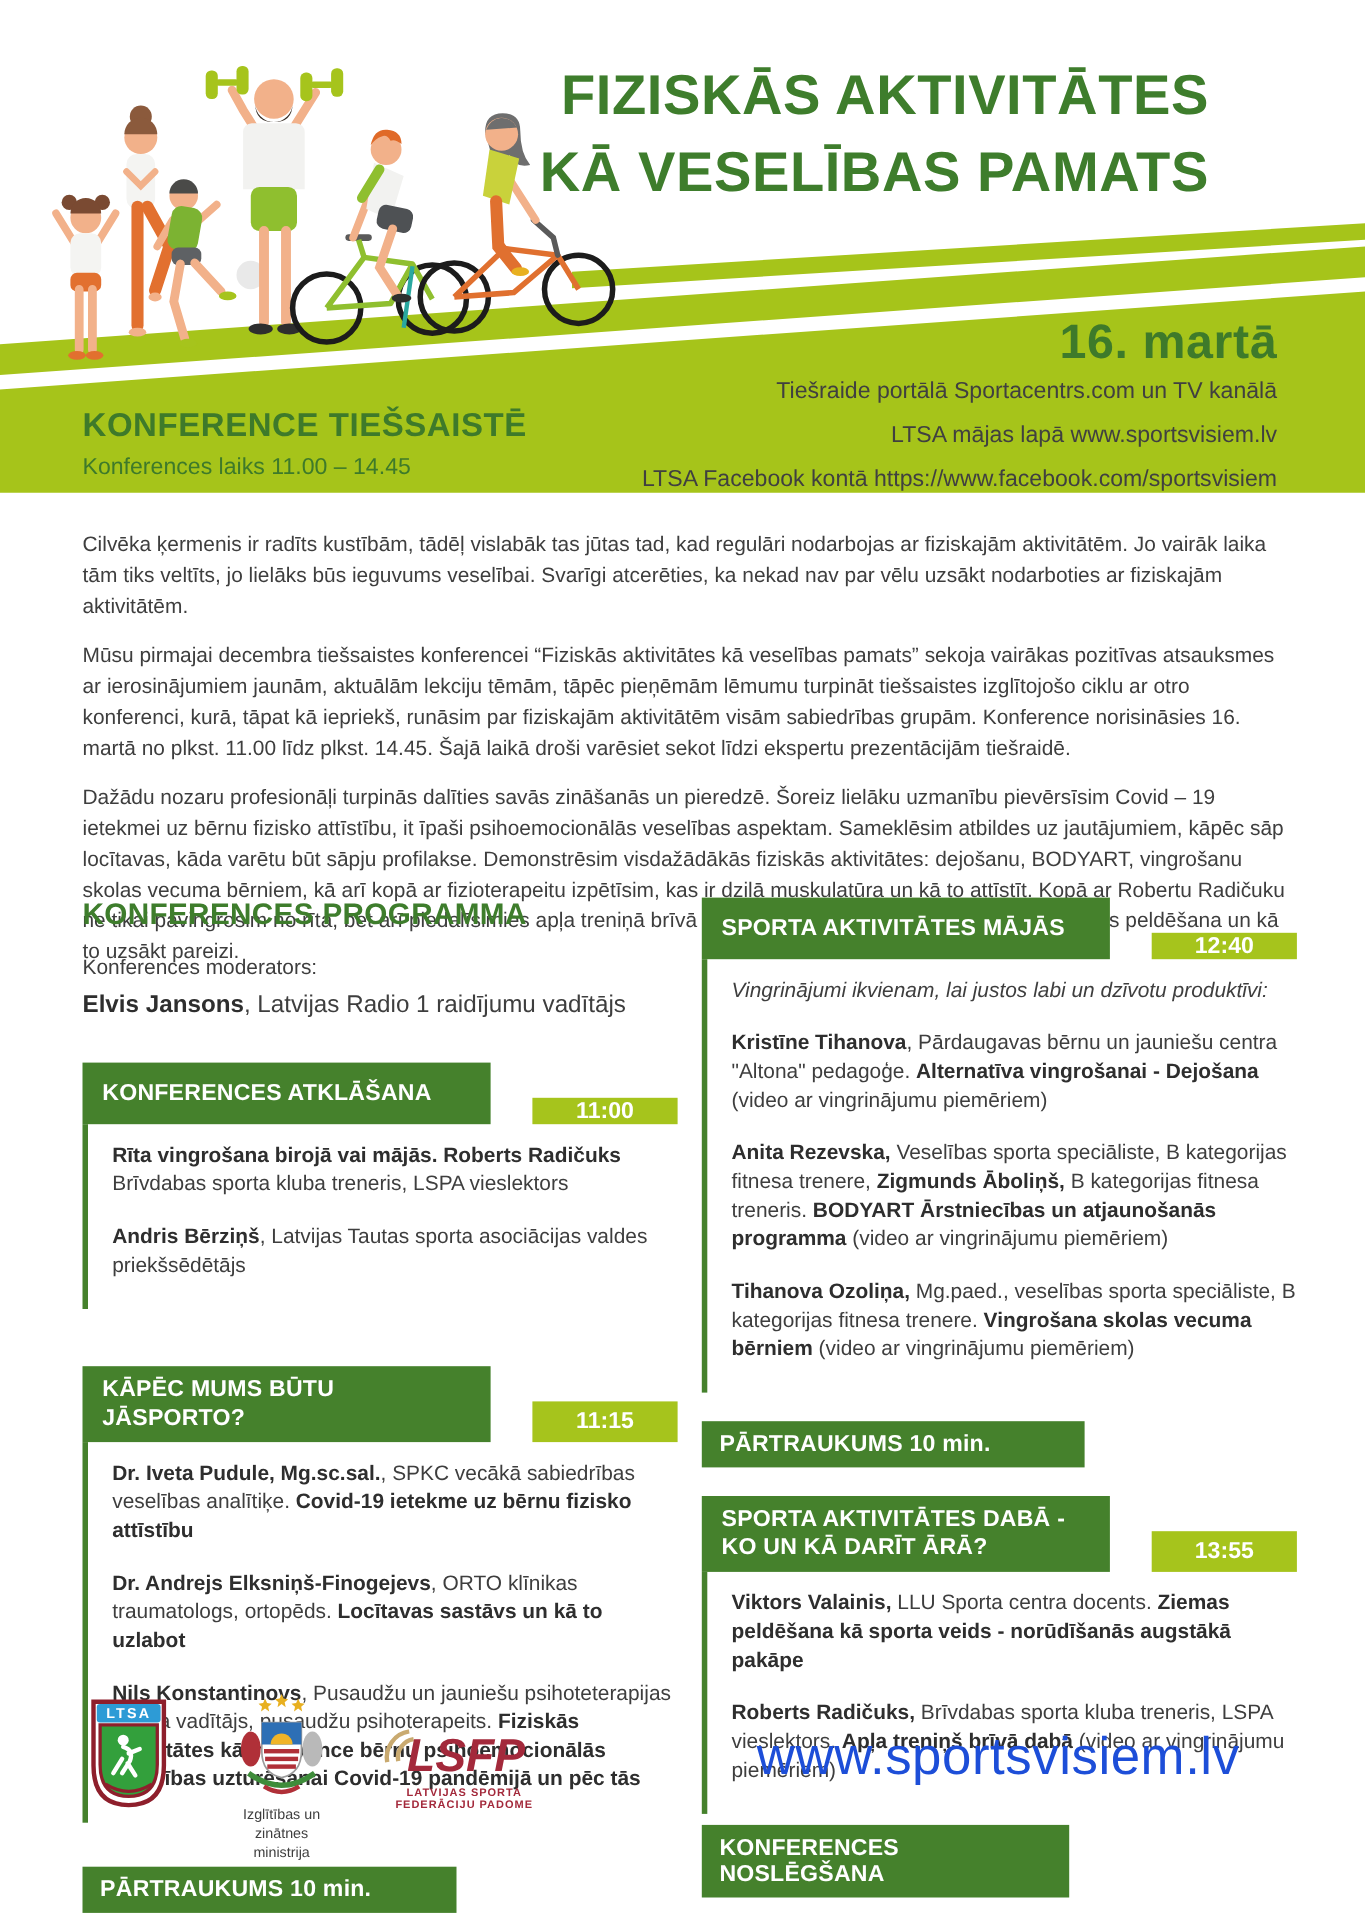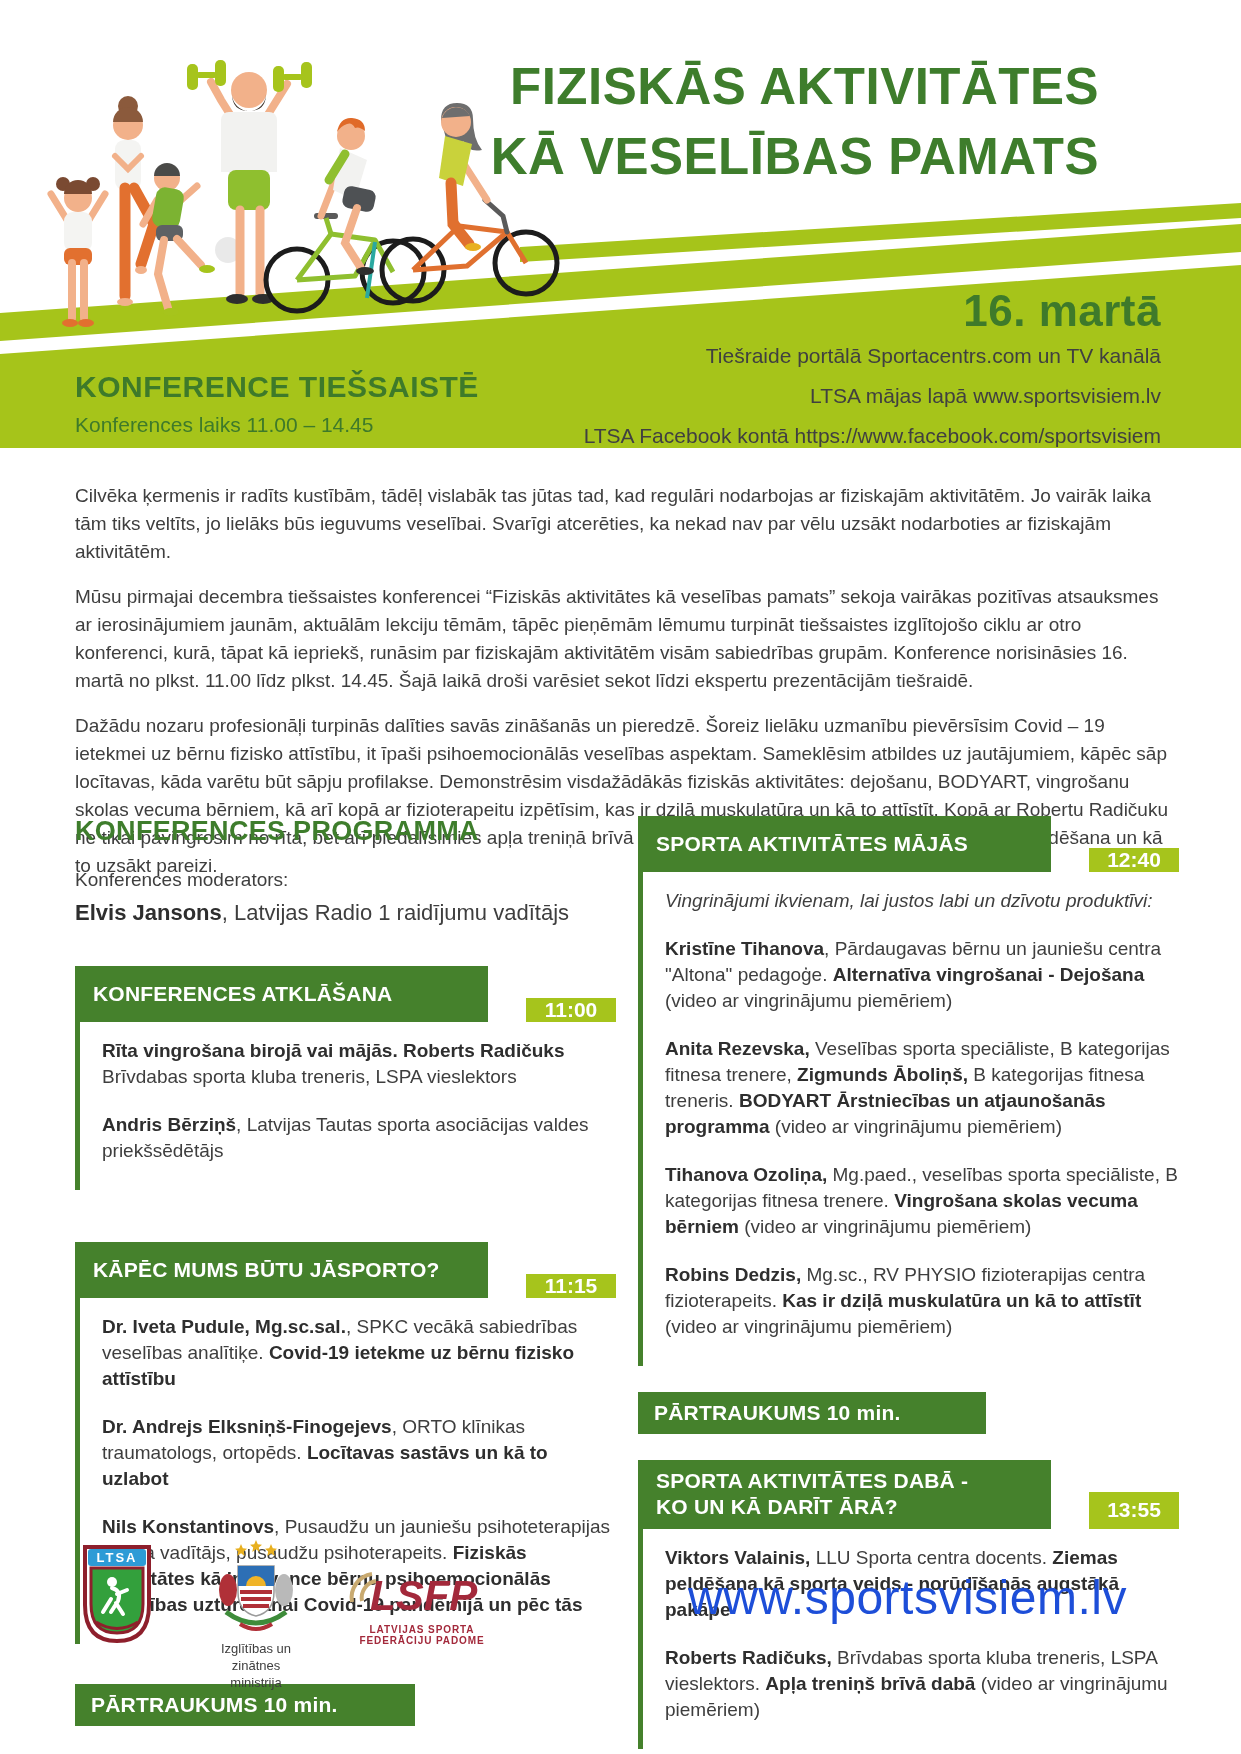--- a/index.html
+++ b/index.html
@@ -40,21 +40,21 @@
   .program-heading { margin:0 0 22px; color:#3E7D2C; font-size:27px; font-weight:800; letter-spacing:0.3px; }
   .mod-label { font-size:19px; color:#3E3E3E; margin:0 0 9px; }
   .moderator { font-size:22px; color:#3E3E3E; margin:0 0 40px; }
   .sec-head { display:flex; align-items:stretch; }
   .sec-bar {
     flex:1; background:#45812C; color:#fff; font-weight:700; font-size:21px;
     padding:8px 18px; letter-spacing:0.2px; display:flex; flex-direction:column; justify-content:center;
     line-height:1.25; box-sizing:border-box;
   }
   .sec-badge {
-    width:90px; margin-left:38px; background:#A6C41C; color:#fff;
+    width:132px; margin-left:38px; background:#A6C41C; color:#fff;
     font-weight:700; font-size:21px; display:flex; align-items:center; justify-content:center;margin-top:32px;
   }
   .sec-body {
     border-left:5px solid #45812C; padding:16px 0 4px 22px;
     font-size:19px; line-height:26px; color:#3E3E3E;
   }
   .sec-body p { margin:0 0 22px; }
   .sec-intro { font-style:italic; }
   .bold { font-weight:700; color:#2E2E2E; }
   .break-bar {
@@ -237,21 +237,20 @@
         <div class="sec-bar">
           <div>SPORTA AKTIVITĀTES MĀJĀS</div>
         </div>
         <div class="sec-badge">12:40</div>
       </div>
       <div class="sec-body mb26">
         <p class="sec-intro">Vingrinājumi ikvienam, lai justos labi un dzīvotu produktīvi:</p>
         <p><span class="bold">Kristīne Tihanova</span><span>,  Pārdaugavas bērnu un jauniešu centra "Altona" pedagoģe. </span><span class="bold">Alternatīva vingrošanai - Dejošana</span><span> (video ar vingrinājumu piemēriem)</span></p>
         <p><span class="bold">Anita Rezevska,</span><span> Veselības sporta speciāliste, B kategorijas fitnesa trenere, </span><span class="bold">Zigmunds Āboliņš,</span><span> B kategorijas fitnesa treneris. </span><span class="bold">BODYART Ārstniecības un atjaunošanās programma</span><span> (video ar vingrinājumu piemēriem)</span></p>
         <p><span class="bold">Tihanova Ozoliņa,</span><span> Mg.paed., veselības sporta speciāliste, B kategorijas fitnesa trenere. </span><span class="bold">Vingrošana skolas vecuma bērniem</span><span> (video ar vingrinājumu piemēriem)</span></p>
-        <p><span class="bold">Robins Dedzis,</span><span> Mg.sc., RV PHYSIO fizioterapijas centra fizioterapeits. </span><span class="bold">Kas ir dziļā muskulatūra un kā to attīstīt</span><span> (video ar vingrinājumu piemēriem)</span></p>
       </div>
 
       <div class="break-bar w-right mb26">PĀRTRAUKUMS 10 min.</div>
 
       <div class="sec-head">
         <div class="sec-bar">
           <div>SPORTA AKTIVITĀTES  DABĀ -</div>
           <div>KO UN KĀ DARĪT ĀRĀ?</div>
         </div>
         <div class="sec-badge">13:55</div>

